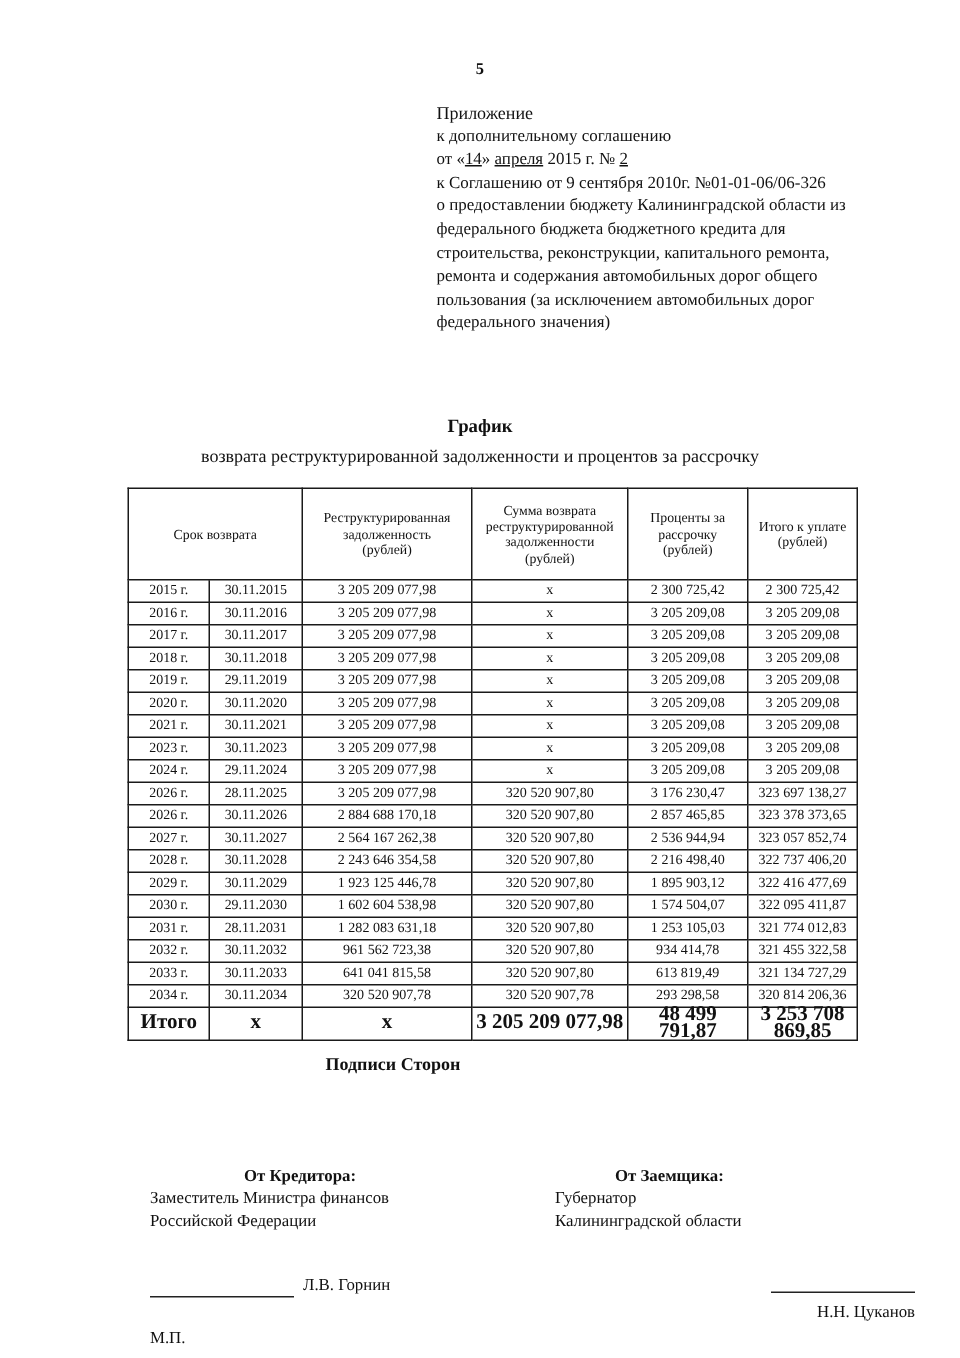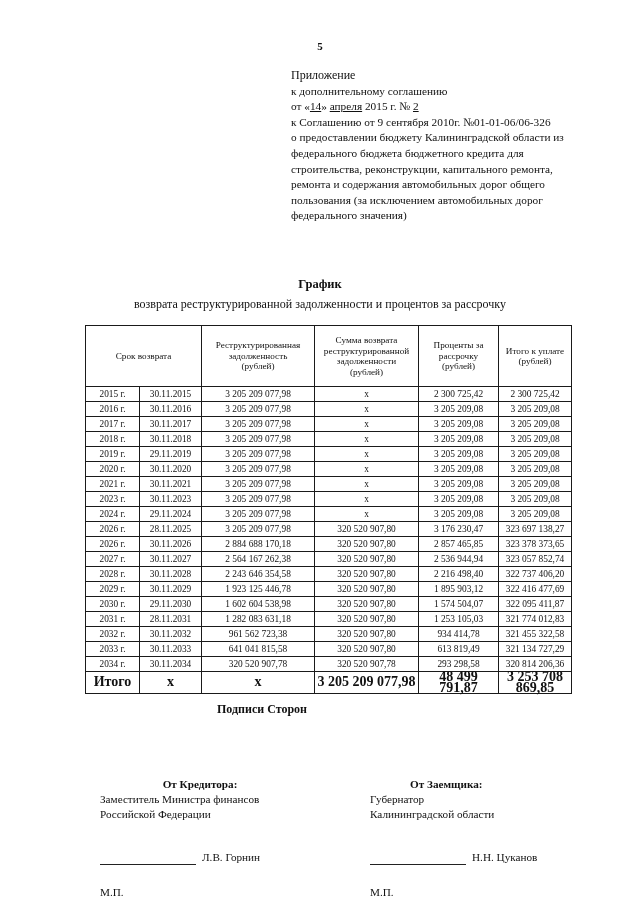--- a/index.html
+++ b/index.html
@@ -148,21 +148,21 @@
     border-bottom: 1px solid #222;
     height: 11px;
   }
   .sig-name { font-size: 11.2px; }
   .mp {
     display: block;
     margin-top: 20px;
     font-size: 11.2px;
   }
   .sig-left .sig-sign-line { margin-left: 0px; }
-  .sig-right .sig-sign-line { margin-left: 0px; }
+  .sig-right .sig-sign-line { margin-left: 0px; flex-direction: column; }
   .sig-left .mp { margin-left: 0px; }
   .sig-right .mp { margin-left: 0px; }
 </style>
 </head>
 <body>
 
 <div class="page">
 
   <div class="page-number">5</div>
 

